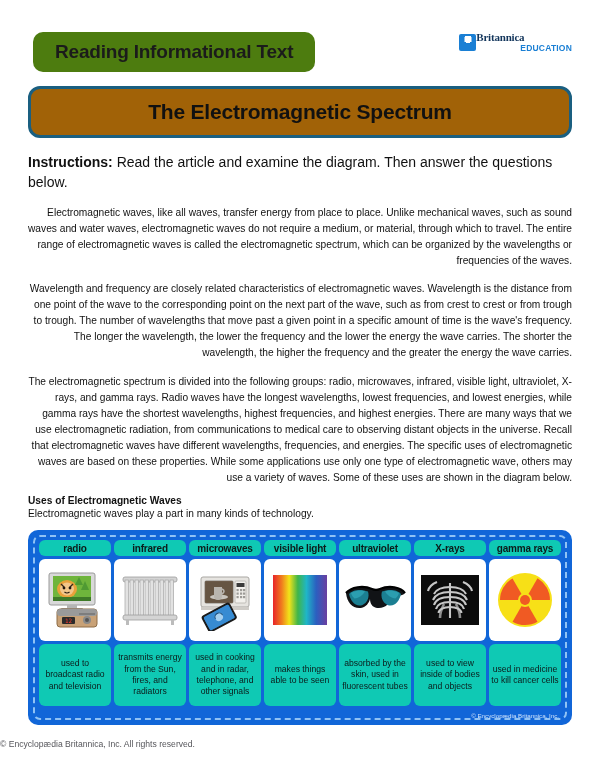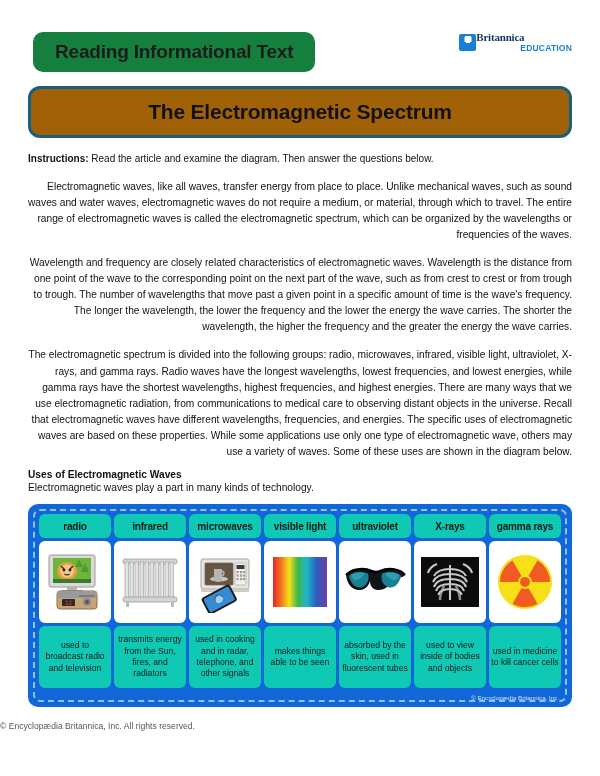--- a/index.html
+++ b/index.html
@@ -25,21 +25,21 @@
 
   
   .header {
     position: relative;
     height: 86px;
   }
   .badge {
     position: absolute;
     left: 33px;
     top: 32px;
-    background: #15803d;
+    background: #4d7c0f;
     border-radius: 10px;
     padding: 10px 22px 11px 22px;
     font-size: 19px;
     font-weight: bold;
     letter-spacing: -0.2px;
     color: #1b1b1b;
     line-height: 1;
   }
   .brand {
     position: absolute;
@@ -106,21 +106,21 @@
     color: #111111;
     letter-spacing: -0.2px;
   }
 
   
   .content {
     margin: 0 28px;
     padding-top: 14px;
   }
   .instructions {
-    font-size: 10px;
+    font-size: 14px;
     line-height: 1.45;
     margin-bottom: 9px;
   }
   .instructions b { font-weight: bold; }
   p.para {
     font-size: 10.2px;
     line-height: 1.58;
     margin: 12px 0 9px 0;
     text-align: right;
   }
@@ -155,21 +155,21 @@
   .col {
     flex: 1 1 0;
     display: flex;
     flex-direction: column;
     gap: 3px;
     min-width: 0;
   }
   .cell-head {
     background: #0fc9b4;
     border-radius: 6px;
-    height: 24px;
+    height: 16px;
     display: flex;
     align-items: center;
     justify-content: center;
     font-size: 10px;
     font-weight: bold;
     color: #0c1b1a;
     text-align: center;
     letter-spacing: -0.2px;
   }
   .cell-img {

